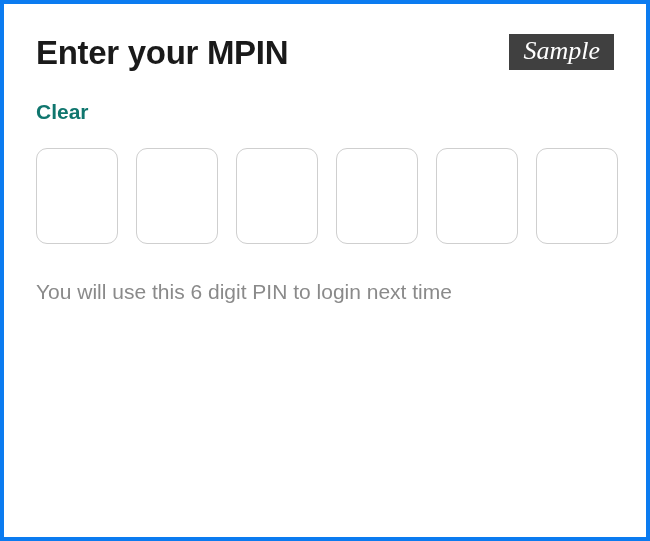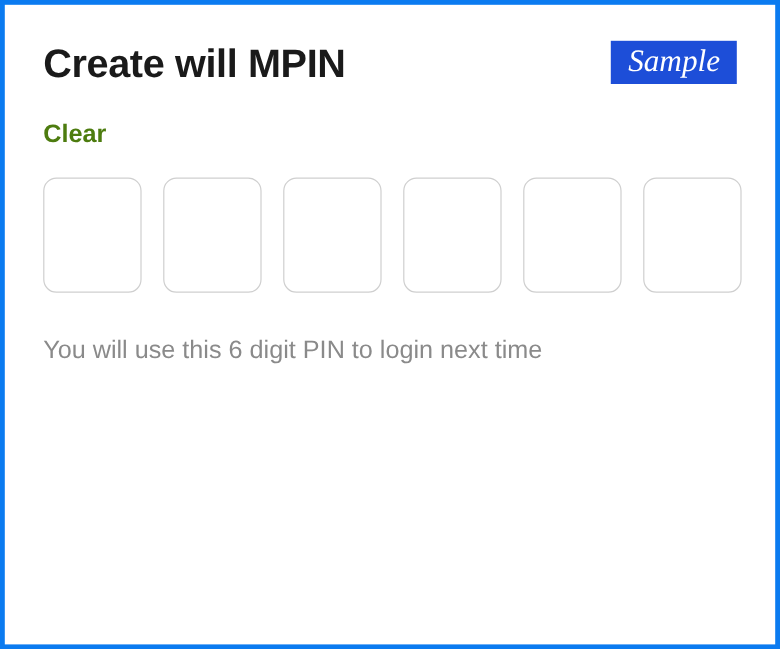--- a/index.html
+++ b/index.html
@@ -27,21 +27,21 @@
       align-items: flex-start;
       margin-bottom: 28px;
     }
     .title {
       font-size: 33px;
       font-weight: 700;
       color: #1a1a1a;
       letter-spacing: -0.3px;
     }
     .sample-badge {
-      background: #1d4ed8;
+      background: #404040;
       color: #fff;
       font-style: italic;
       font-size: 26px;
       font-weight: 400;
       padding: 2px 14px 4px 14px;
       font-family: Georgia, 'Times New Roman', serif;
     }
     .description {
       font-size: 22px;
       color: #2a2a2a;
@@ -57,21 +57,21 @@
       margin-bottom: 24px;
     }
     .section-label {
       font-size: 22px;
       font-weight: 600;
       color: #1a1a1a;
     }
     .clear-btn {
       font-size: 21px;
       font-weight: 600;
-      color: #4d7c0f;
+      color: #0f766e;
       background: none;
       border: none;
       cursor: pointer;
       font-family: inherit;
     }
     .pin-inputs {
       display: flex;
       justify-content: space-between;
       gap: 18px;
       margin-bottom: 36px;
@@ -91,21 +91,21 @@
       font-size: 21px;
       color: #8a8a8a;
       font-weight: 400;
     }
   </style>
 </head>
 <body>
 
 <div class="container">
   <div class="header">
-    <h1 class="title">Create will MPIN</h1>
+    <h1 class="title">Enter your MPIN</h1>
     <div class="sample-badge">Sample</div>
   </div>
 
 
   <div class="section-header">
     <button class="clear-btn">Clear</button>
   </div>
 
   <div class="pin-inputs">
     <input type="text" maxlength="1" class="pin-box" value="" style="">

